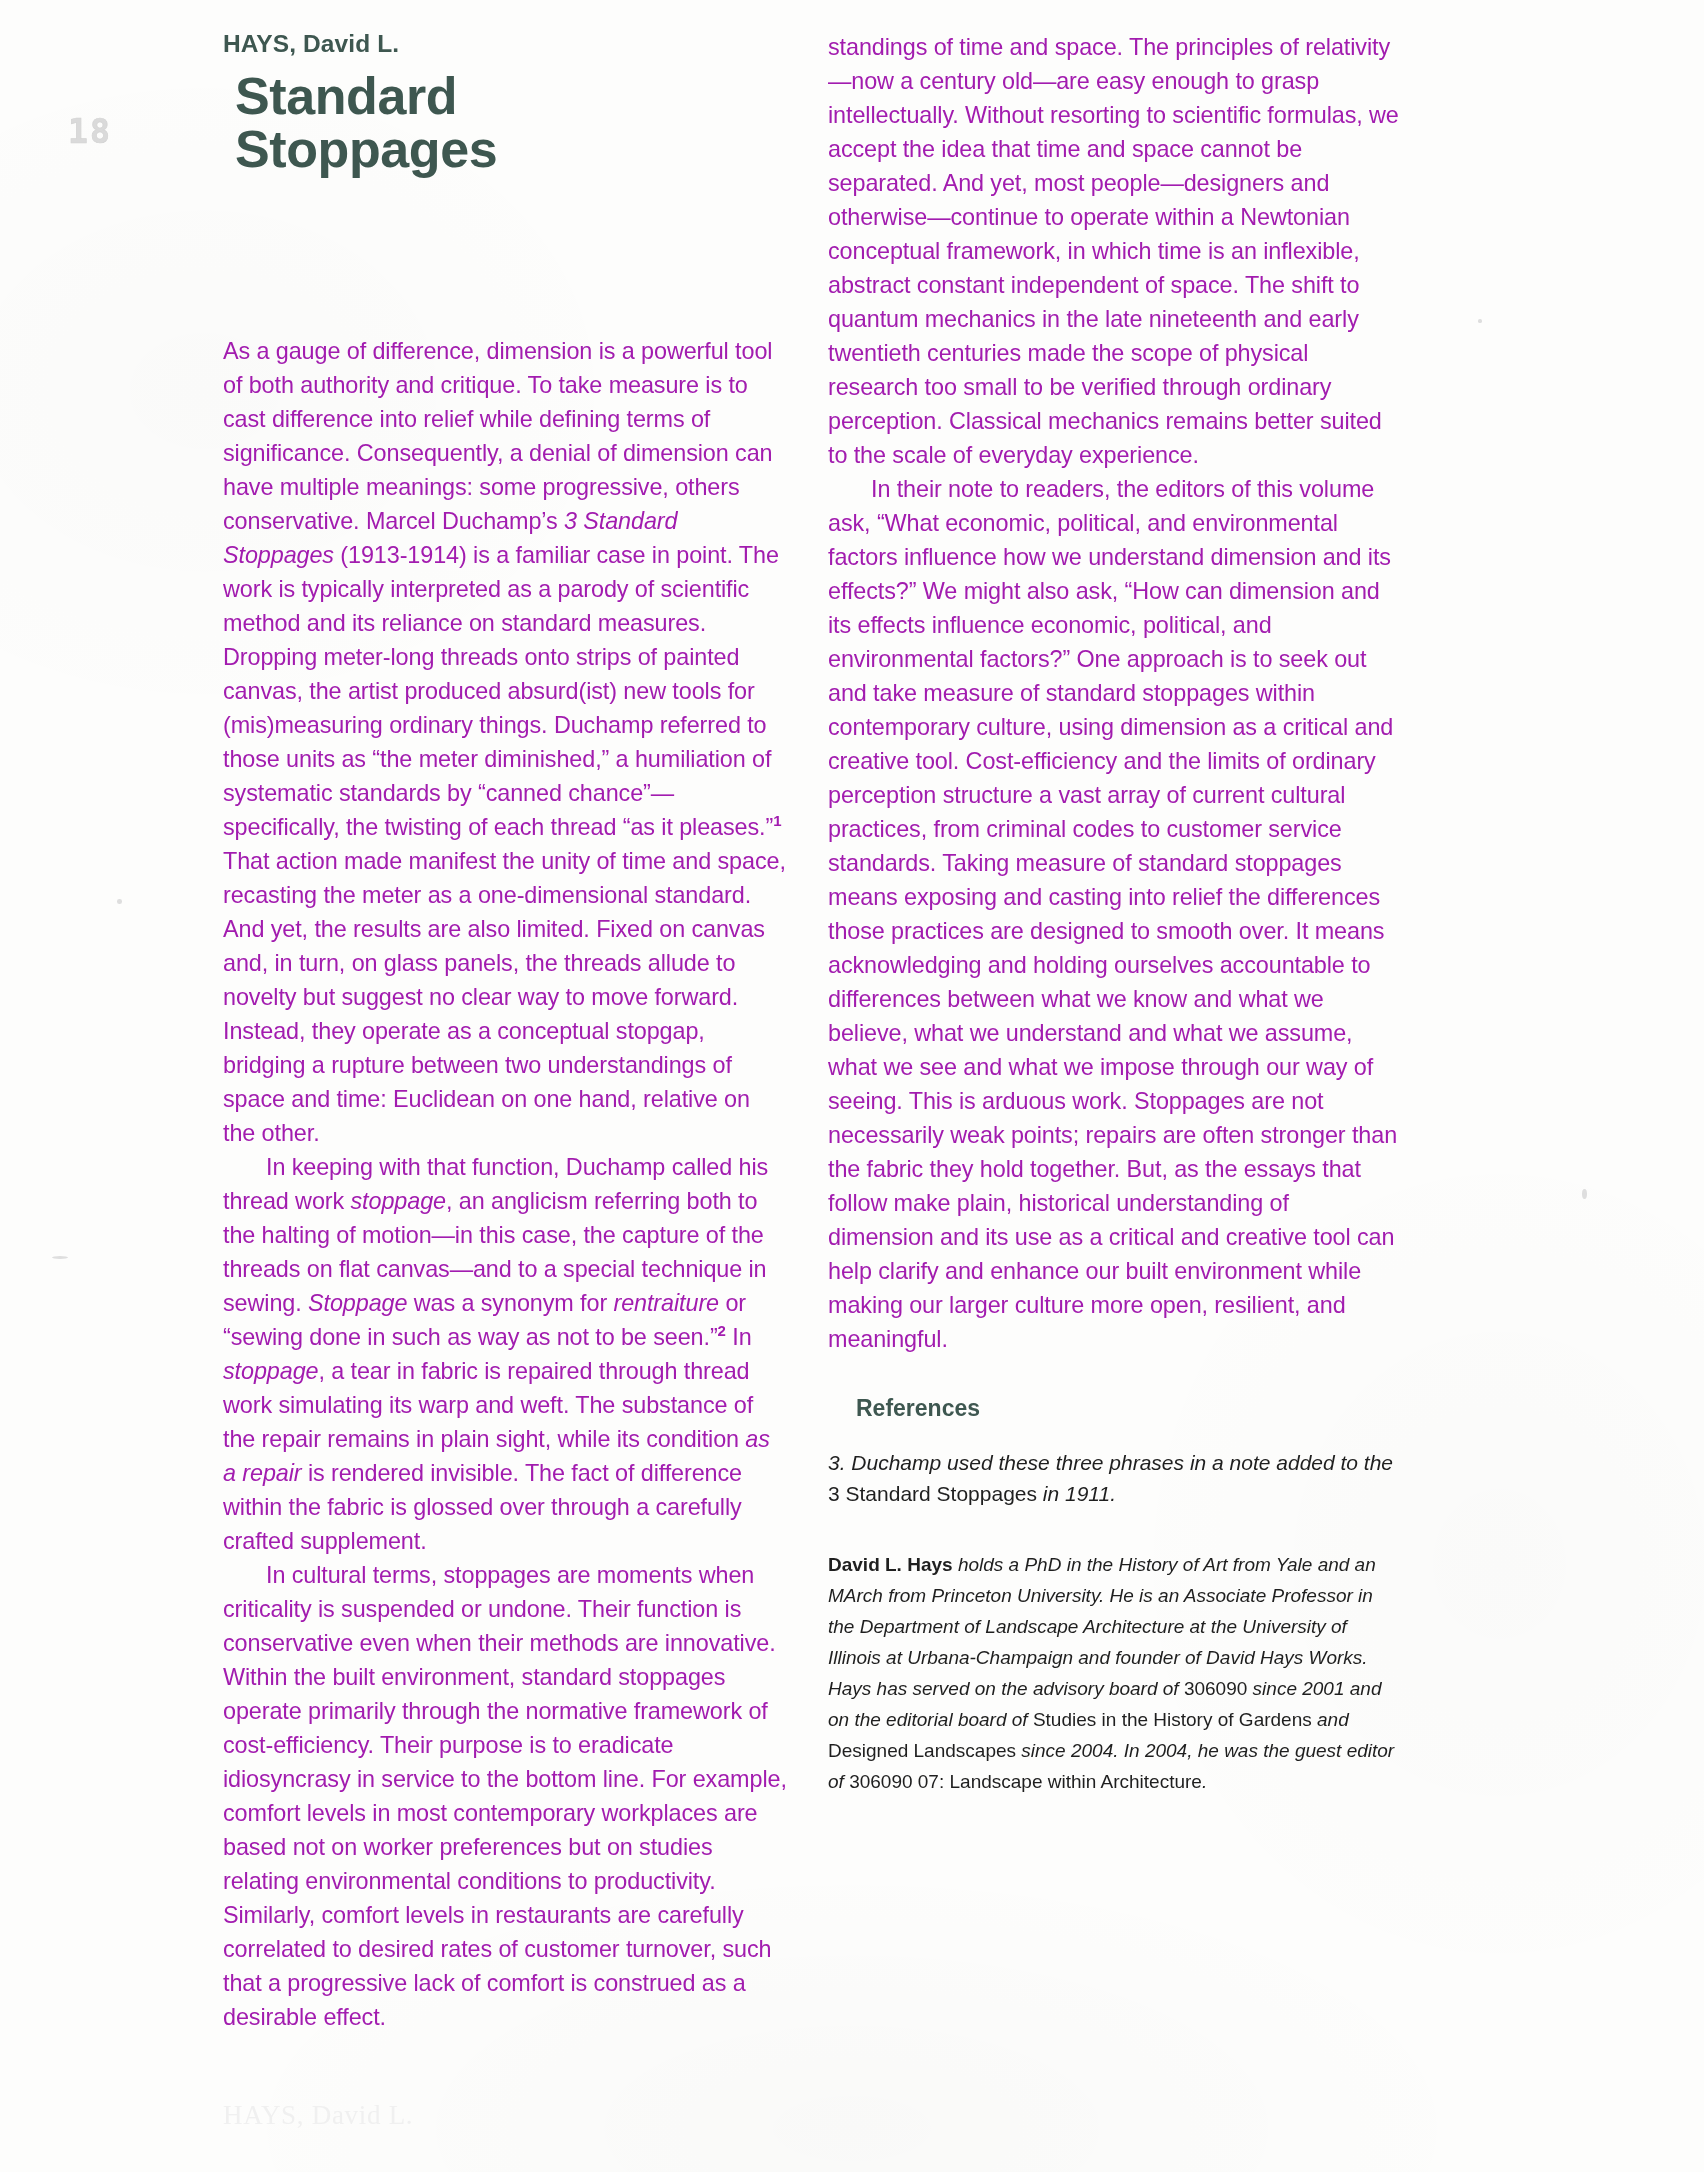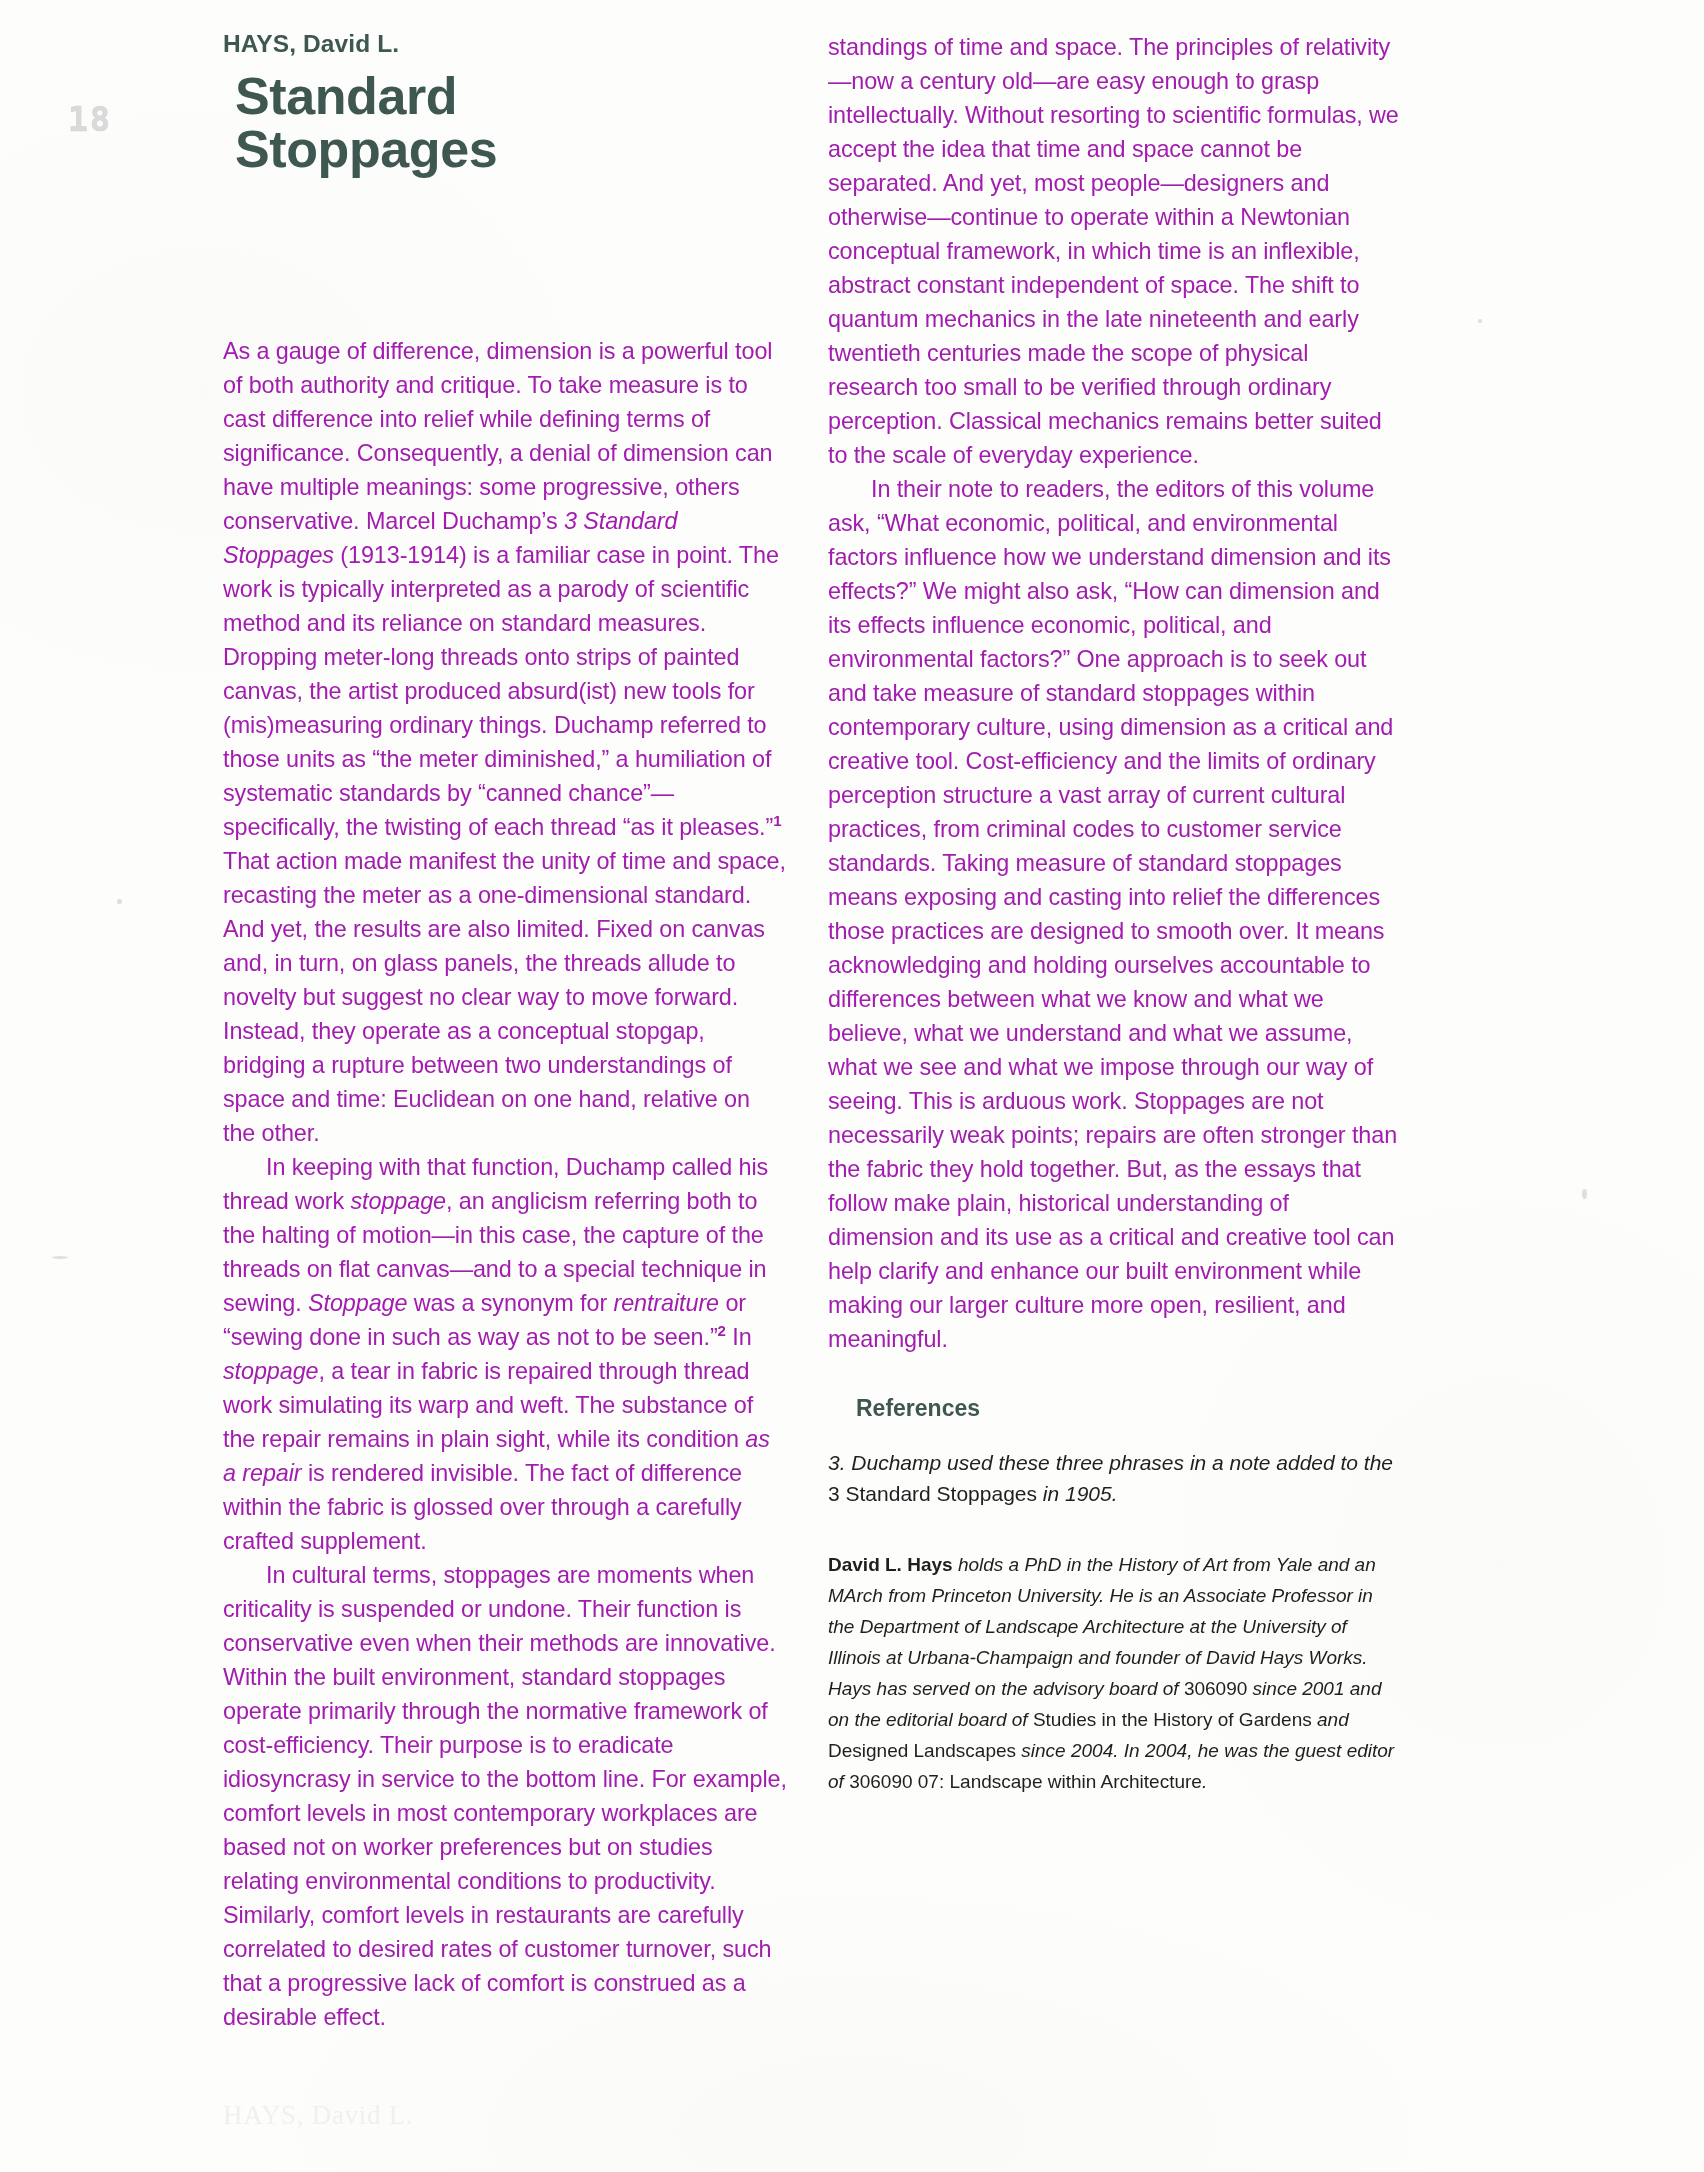--- a/index.html
+++ b/index.html
@@ -27,21 +27,21 @@
       radial-gradient(ellipse 669px 520px at 12% 18%, rgba(0,0,0,0.012), rgba(0,0,0,0) 70%),
       radial-gradient(ellipse 594px 669px at 88% 72%, rgba(0,0,0,0.012), rgba(0,0,0,0) 70%),
       radial-gradient(ellipse 892px 371px at 50% 98%, rgba(0,0,0,0.015), rgba(0,0,0,0) 75%);
     pointer-events: none;
   }
 
   
   .folio {
     position: absolute;
     left: 68px;
-    top: 100px;
+    top: 112px;
     font-family: "DejaVu Sans Mono", monospace;
     font-size: 33px;
     font-weight: 700;
     letter-spacing: 2.2px;
     color: #d9d9d9;
     -webkit-text-stroke: 0.7px #d2d2d2;
     opacity: 0.95;
   }
 
   
@@ -167,21 +167,21 @@
   </div>
 
   <div class="col col-right">
 
     <p class="body">standings of time and space. The principles of relativity—now a century old—are easy enough to grasp intellectually. Without resorting to scientific formulas, we accept the idea that time and space cannot be separated. And yet, most people—designers and otherwise—continue to operate within a Newtonian conceptual framework, in which time is an inflexible, abstract constant independent of space. The shift to quantum mechanics in the late nineteenth and early twentieth centuries made the scope of physical research too small to be verified through ordinary perception. Classical mechanics remains better suited to the scale of everyday experience.</p>
 
     <p class="body indent">In their note to readers, the editors of this volume ask, “What economic, political, and environmental factors influence how we understand dimension and its effects?” We might also ask, “How can dimension and its effects influence economic, political, and environmental factors?” One approach is to seek out and take measure of standard stoppages within contemporary culture, using dimension as a critical and creative tool. Cost-efficiency and the limits of ordinary perception structure a vast array of current cultural practices, from criminal codes to customer service standards. Taking measure of standard stoppages means exposing and casting into relief the differences those practices are designed to smooth over. It means acknowledging and holding ourselves accountable to differences between what we know and what we believe, what we understand and what we assume, what we see and what we impose through our way of seeing. This is arduous work. Stoppages are not necessarily weak points; repairs are often stronger than the fabric they hold together. But, as the essays that follow make plain, historical understanding of dimension and its use as a critical and creative tool can help clarify and enhance our built environment while making our larger culture more open, resilient, and meaningful.</p>
 
     <div class="refs-head">References</div>
 
-    <p class="note"><span>3. Duchamp used these three phrases in a note added to the </span><span class="roman">3 Standard Stoppages</span><span> in 1905.</span></p>
+    <p class="note"><span>3. Duchamp used these three phrases in a note added to the </span><span class="roman">3 Standard Stoppages</span><span> in 1911.</span></p>
 
 
     <p class="bio"><b>David L. Hays</b><span> holds a PhD in the History of Art from Yale and an MArch from Princeton University. He is an Associate Professor in the Department of Landscape Architecture at the University of Illinois at Urbana-Champaign and founder of David Hays Works. Hays has served on the advisory board of </span><span class="roman">306090</span><span> since 2001 and on the editorial board of </span><span class="roman">Studies in the History of Gardens</span><span> and </span><span class="roman">Designed Landscapes</span><span> since 2004. In 2004, he was the guest editor of </span><span class="roman">306090 07: Landscape within Architecture</span><span>.</span></p>
 
   </div>
 
 </div>
 
 
 </body></html>

